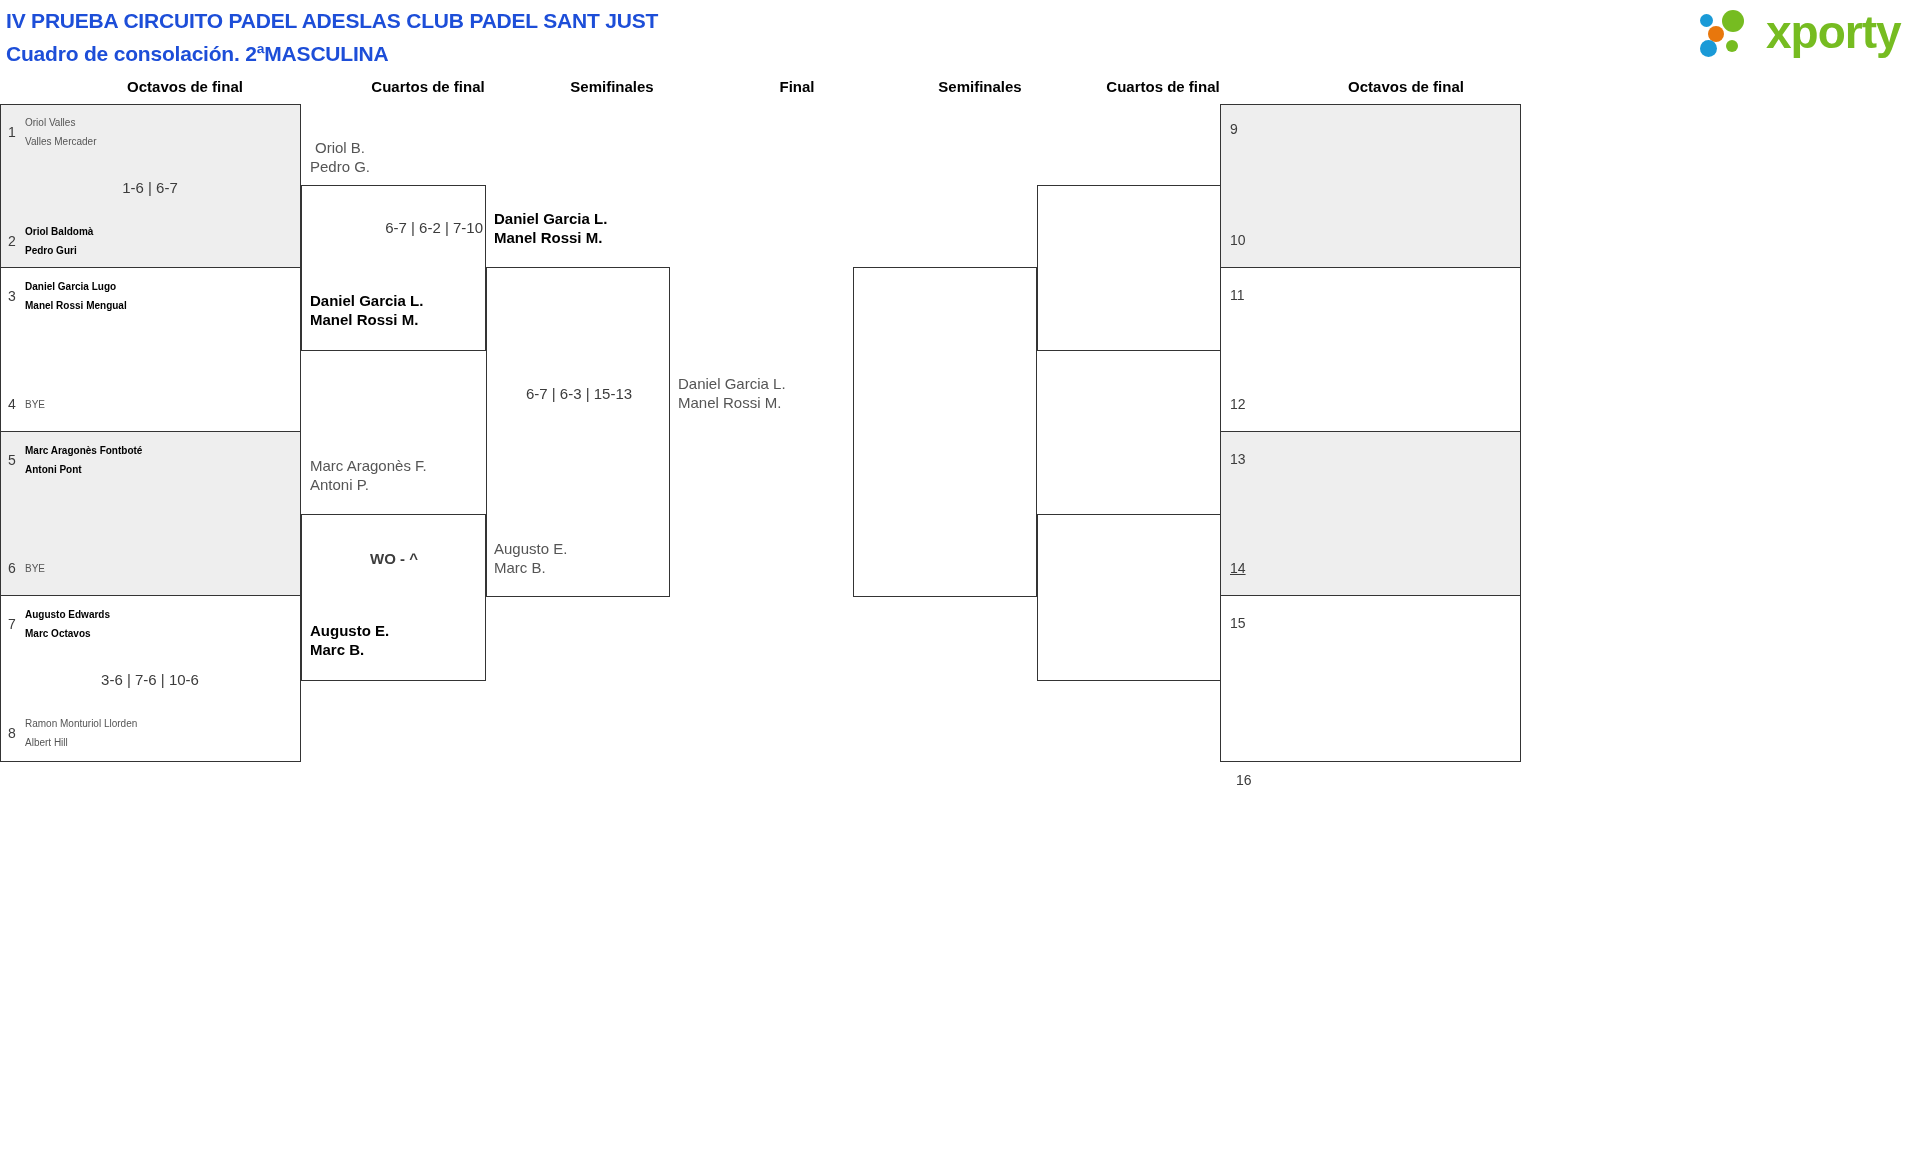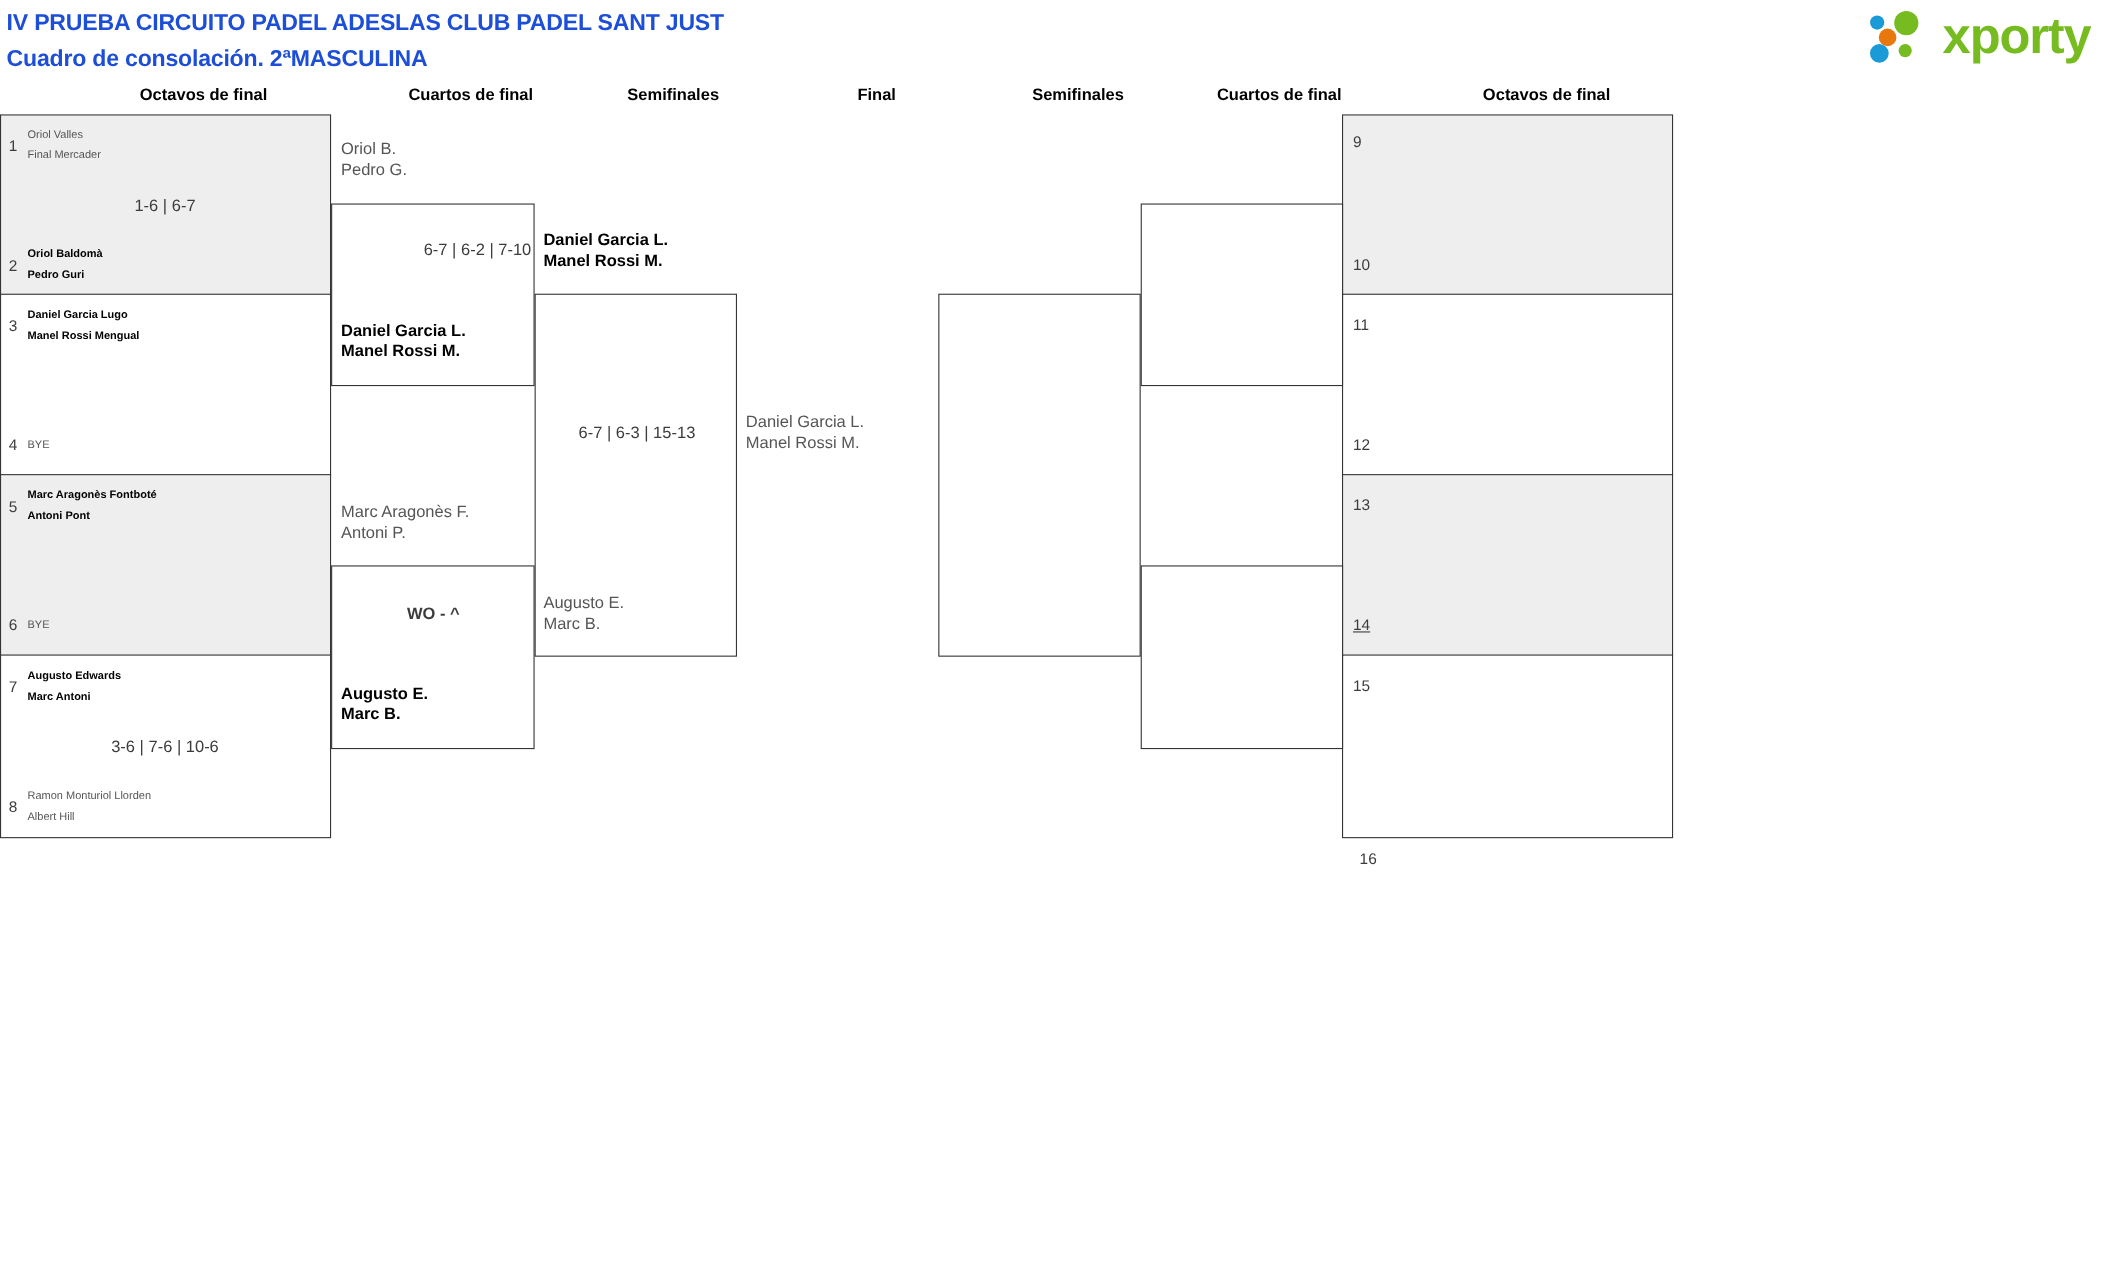--- a/index.html
+++ b/index.html
@@ -106,21 +106,21 @@
 
   <div class="box" style="left:0px; top:104px; width:301px; height:658px;"></div>
   <div class="box" style="left:0px; top:267px; width:301px; height:0px; border-width:1px 0 0 0;"></div>
   <div class="box" style="left:0px; top:431px; width:301px; height:0px; border-width:1px 0 0 0;"></div>
   <div class="box" style="left:0px; top:595px; width:301px; height:0px; border-width:1px 0 0 0;"></div>
 
   <div class="slot" style="left:0px; top:113px; width:301px;">
     <span class="seed" style="top:10px;">1</span>
     <span class="players lose">
       <span class="ln">Oriol Valles</span>
-      <span class="ln">Final Mercader</span>
+      <span class="ln">Valles Mercader</span>
     </span>
   </div>
   <div class="slot" style="left:0px; top:222px; width:301px;">
     <span class="seed" style="top:10px;">2</span>
     <span class="players win">
       <span class="ln">Oriol Baldomà</span>
       <span class="ln">Pedro Guri</span>
     </span>
   </div>
   <div class="slot" style="left:0px; top:277px; width:301px;">
@@ -146,38 +146,38 @@
   <div class="slot" style="left:0px; top:559px; width:301px;">
     <span class="seed" style="top:0px;">6</span>
     <span class="players lose">
       <span class="ln">BYE</span>
     </span>
   </div>
   <div class="slot" style="left:0px; top:605px; width:301px;">
     <span class="seed" style="top:10px;">7</span>
     <span class="players win">
       <span class="ln">Augusto Edwards</span>
-      <span class="ln">Marc Antoni</span>
+      <span class="ln">Marc Octavos</span>
     </span>
   </div>
   <div class="slot" style="left:0px; top:714px; width:301px;">
     <span class="seed" style="top:10px;">8</span>
     <span class="players lose">
       <span class="ln">Ramon Monturiol Llorden</span>
       <span class="ln">Albert Hill</span>
     </span>
   </div>
 
   <div class="score" style="left:30px; top:178px; width:240px;">1-6 | 6-7</div>
   <div class="score" style="left:30px; top:670px; width:240px;">3-6 | 7-6 | 10-6</div>
 
   <div class="box" style="left:301px; top:185px; width:185px; height:166px;"></div>
   <div class="box" style="left:301px; top:514px; width:185px; height:167px;"></div>
 
-  <div class="adv lose" style="left:310px; top:126px;">
+  <div class="adv lose" style="left:310px; top:138px;text-align:center;">
     <span class="ln">Oriol B.</span>
     <span class="ln">Pedro G.</span>
   </div>
   <div class="adv win" style="left:310px; top:291px;">
     <span class="ln">Daniel Garcia L.</span>
     <span class="ln">Manel Rossi M.</span>
   </div>
   <div class="adv lose" style="left:310px; top:456px;">
     <span class="ln">Marc Aragonès F.</span>
     <span class="ln">Antoni P.</span>

